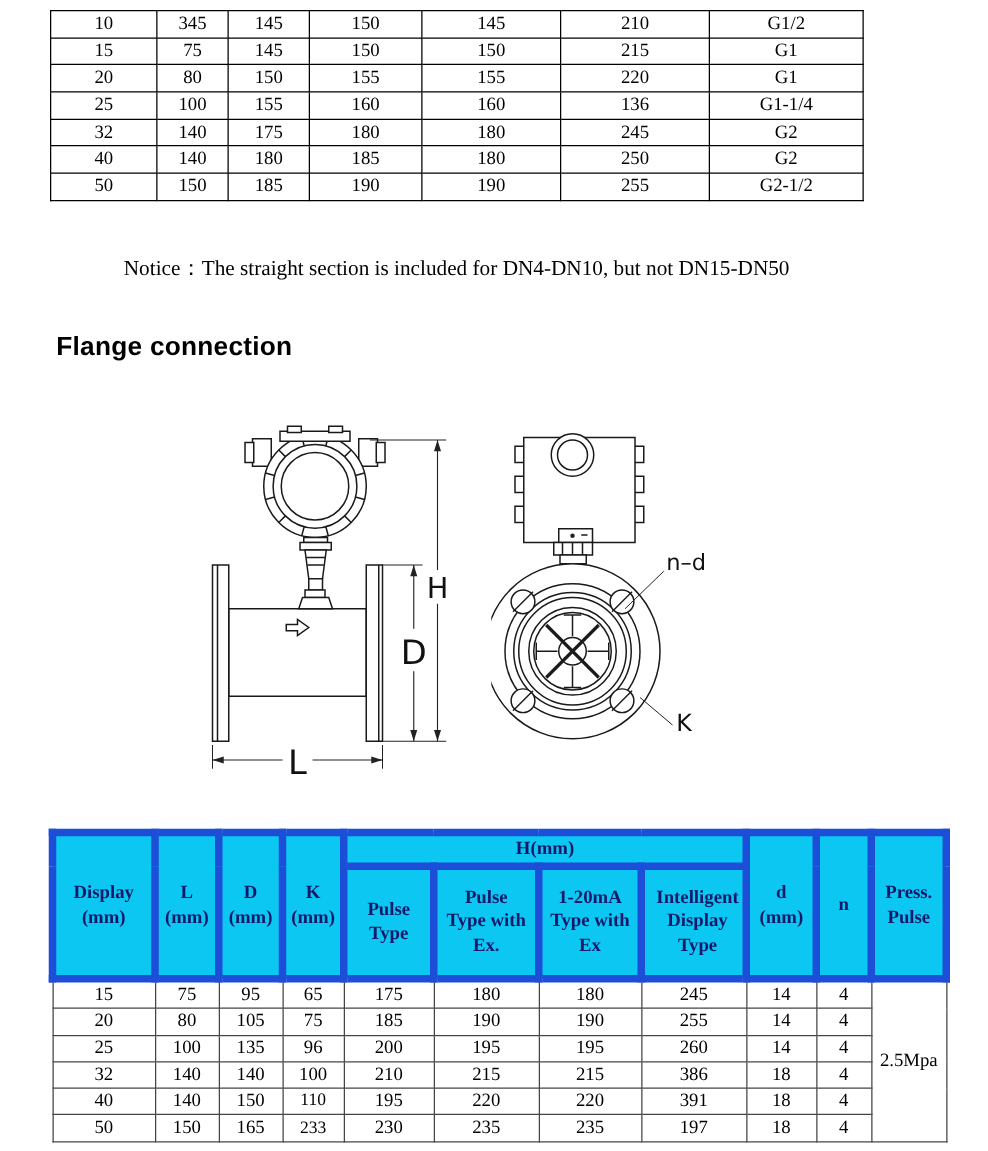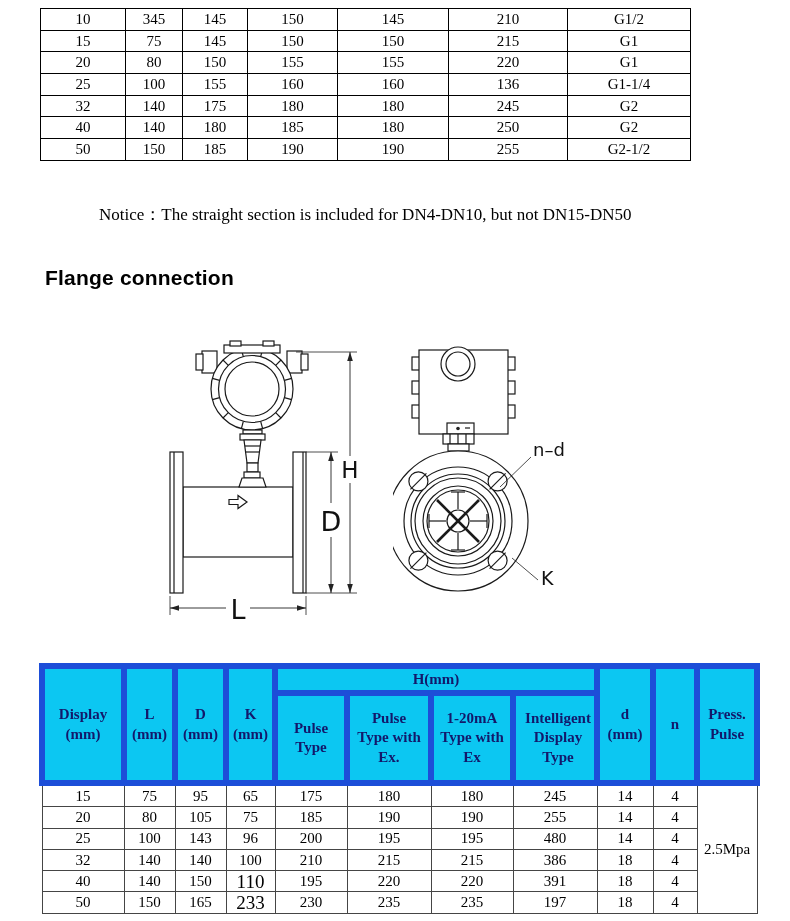--- a/index.html
+++ b/index.html
@@ -35,21 +35,21 @@
   .t2{left:39px;top:663px;width:715px;border:1px solid #26323a;}
   .t2 th{background:var(--hdr-bg,#0cc7f2);color:var(--hdr-tx,#13186a);
          border:6px solid #1d4ed8;font-size:15px;font-weight:bold;
          text-align:center;vertical-align:middle;white-space:pre-line;
          line-height:1.3;padding:0;}
   .t2 tr.h1{height:27px;}
   .t2 tr.h2{height:90px;}
   .t2 th.ta-l{text-align:center;padding-left:6px;}
   .t2 td{border:1px solid #454545;height:20.3px;text-align:center;vertical-align:middle;
          font-size:15px;padding:0;line-height:1;}
-  .t2 td.sm{font-size:19px;}
+  .t2 td.sm{font-size:14px;}
 </style>
 </head>
 <body>
 
 <div id="page">
 
   <table class="abs t1">
     <colgroup>
       <col style="width:85px">
         <col style="width:57px">
@@ -329,26 +329,26 @@
           <td>185</td>
           <td>190</td>
           <td>190</td>
           <td>255</td>
           <td>14</td>
           <td>4</td>
       </tr>
       <tr>
         <td>25</td>
           <td>100</td>
-          <td>143</td>
+          <td>135</td>
           <td>96</td>
           <td>200</td>
           <td>195</td>
           <td>195</td>
-          <td>480</td>
+          <td>260</td>
           <td>14</td>
           <td>4</td>
       </tr>
       <tr>
         <td>32</td>
           <td>140</td>
           <td>140</td>
           <td>100</td>
           <td>210</td>
           <td>215</td>

